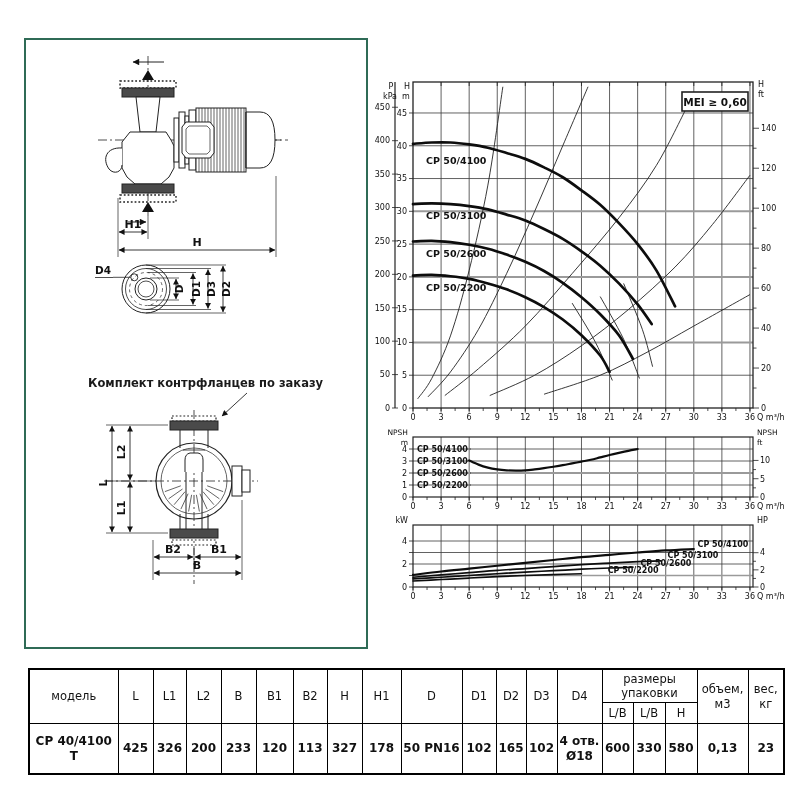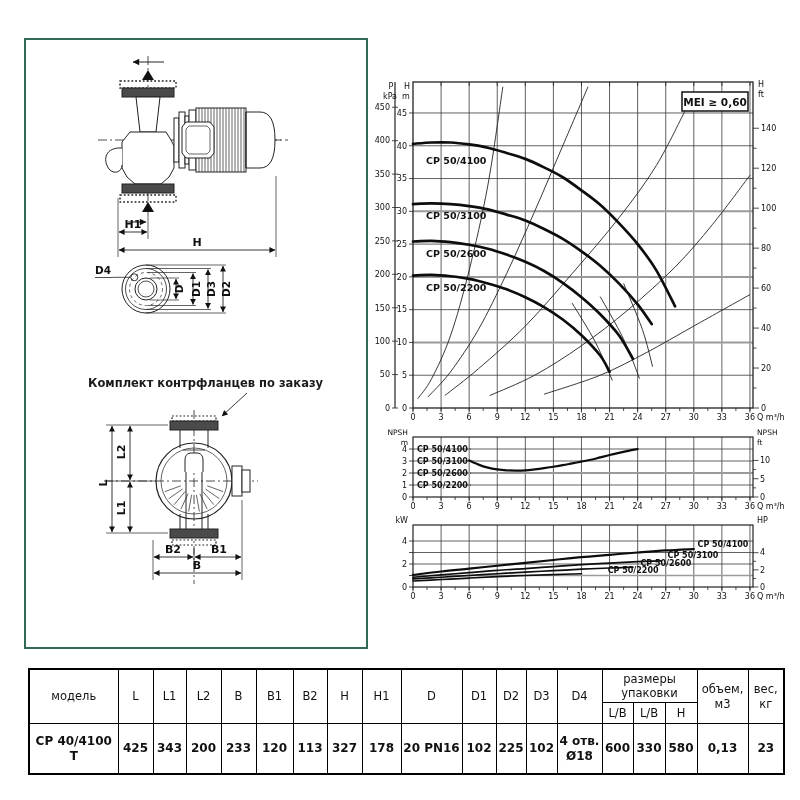--- a/index.html
+++ b/index.html
@@ -631,30 +631,30 @@
 кг</th>
     </tr>
     <tr class="hrow2">
       <th>L/B</th>
       <th>L/B</th>
       <th>H</th>
     </tr>
     <tr class="drow">
       <td class="model">CP 40/4100 T</td>
       <td>425</td>
-      <td>343</td>
+      <td>326</td>
       <td>200</td>
       <td>233</td>
       <td>120</td>
       <td>113</td>
       <td>327</td>
       <td>178</td>
-      <td>20 PN16</td>
+      <td>50 PN16</td>
       <td>102</td>
-      <td>225</td>
+      <td>165</td>
       <td>102</td>
       <td class="d4cell">4 отв.
 Ø18</td>
       <td>600</td>
       <td>330</td>
       <td>580</td>
       <td>0,13</td>
       <td>23</td>
     </tr>
   </tbody>

